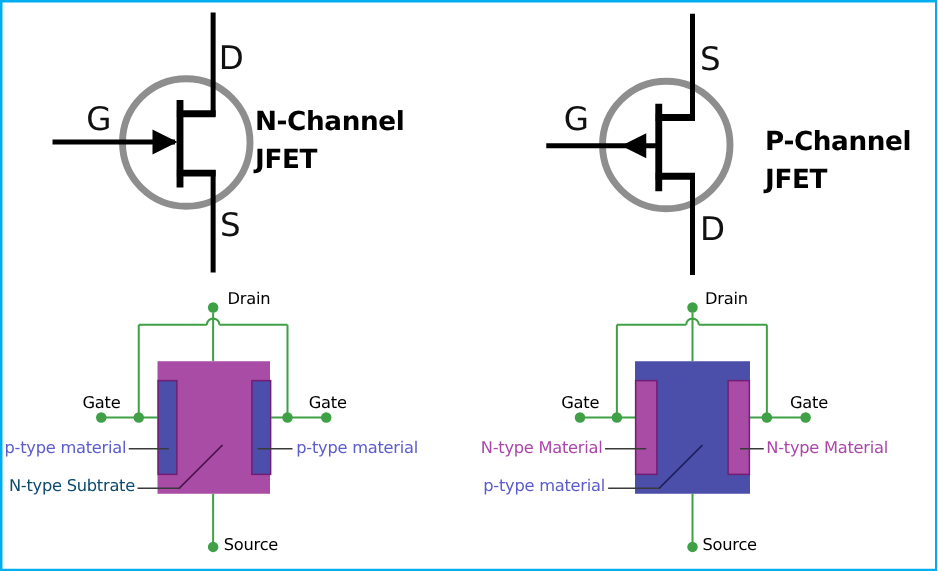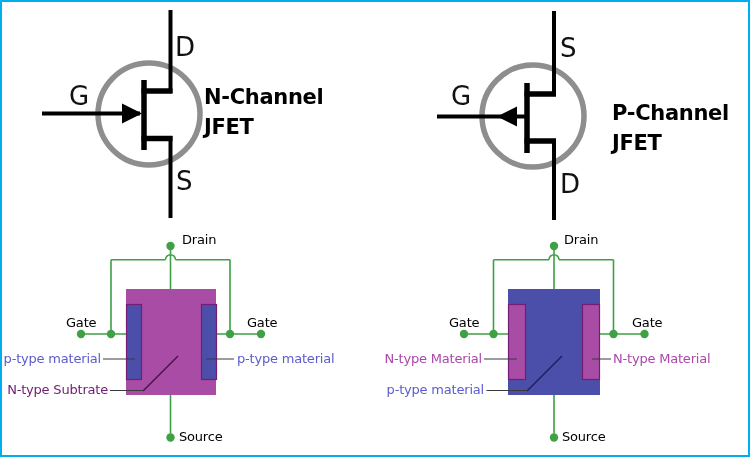--- a/index.html
+++ b/index.html
@@ -92,21 +92,21 @@
   <div class="title" style="left:612px;top:82px;width:150px;margin-top:16px;">
     <div>P-Channel</div>
     <div>JFET</div>
   </div>
 
   <div class="lbl" style="left:182px;top:232px;">Drain</div>
   <div class="lbl" style="left:66px;top:315px;">Gate</div>
   <div class="lbl" style="left:247px;top:315px;">Gate</div>
   <div class="lbl ralign" style="left: 101px; top: 351px; color: rgb(92, 92, 205);">p-type material</div>
   <div class="lbl" style="left: 237px; top: 351px; color: rgb(92, 92, 205);">p-type material</div>
-  <div class="lbl ralign" style="left: 108px; top: 382px; color: #701a75;">N-type Subtrate</div>
+  <div class="lbl ralign" style="left: 108px; top: 382px; color: #0c4a6e;">N-type Subtrate</div>
   <div class="lbl" style="left:179px;top:429px;">Source</div>
 
   <div class="lbl" style="left:564px;top:232px;">Drain</div>
   <div class="lbl" style="left:449px;top:315px;">Gate</div>
   <div class="lbl" style="left:632px;top:315px;">Gate</div>
   <div class="lbl ralign" style="left: 482px; top: 351px; color: rgb(171, 71, 171);">N-type Material</div>
   <div class="lbl" style="left: 613px; top: 351px; color: rgb(171, 71, 171);">N-type Material</div>
   <div class="lbl ralign" style="left: 484px; top: 382px; color: rgb(92, 92, 205);">p-type material</div>
   <div class="lbl" style="left:562px;top:429px;">Source</div>
 </div>

